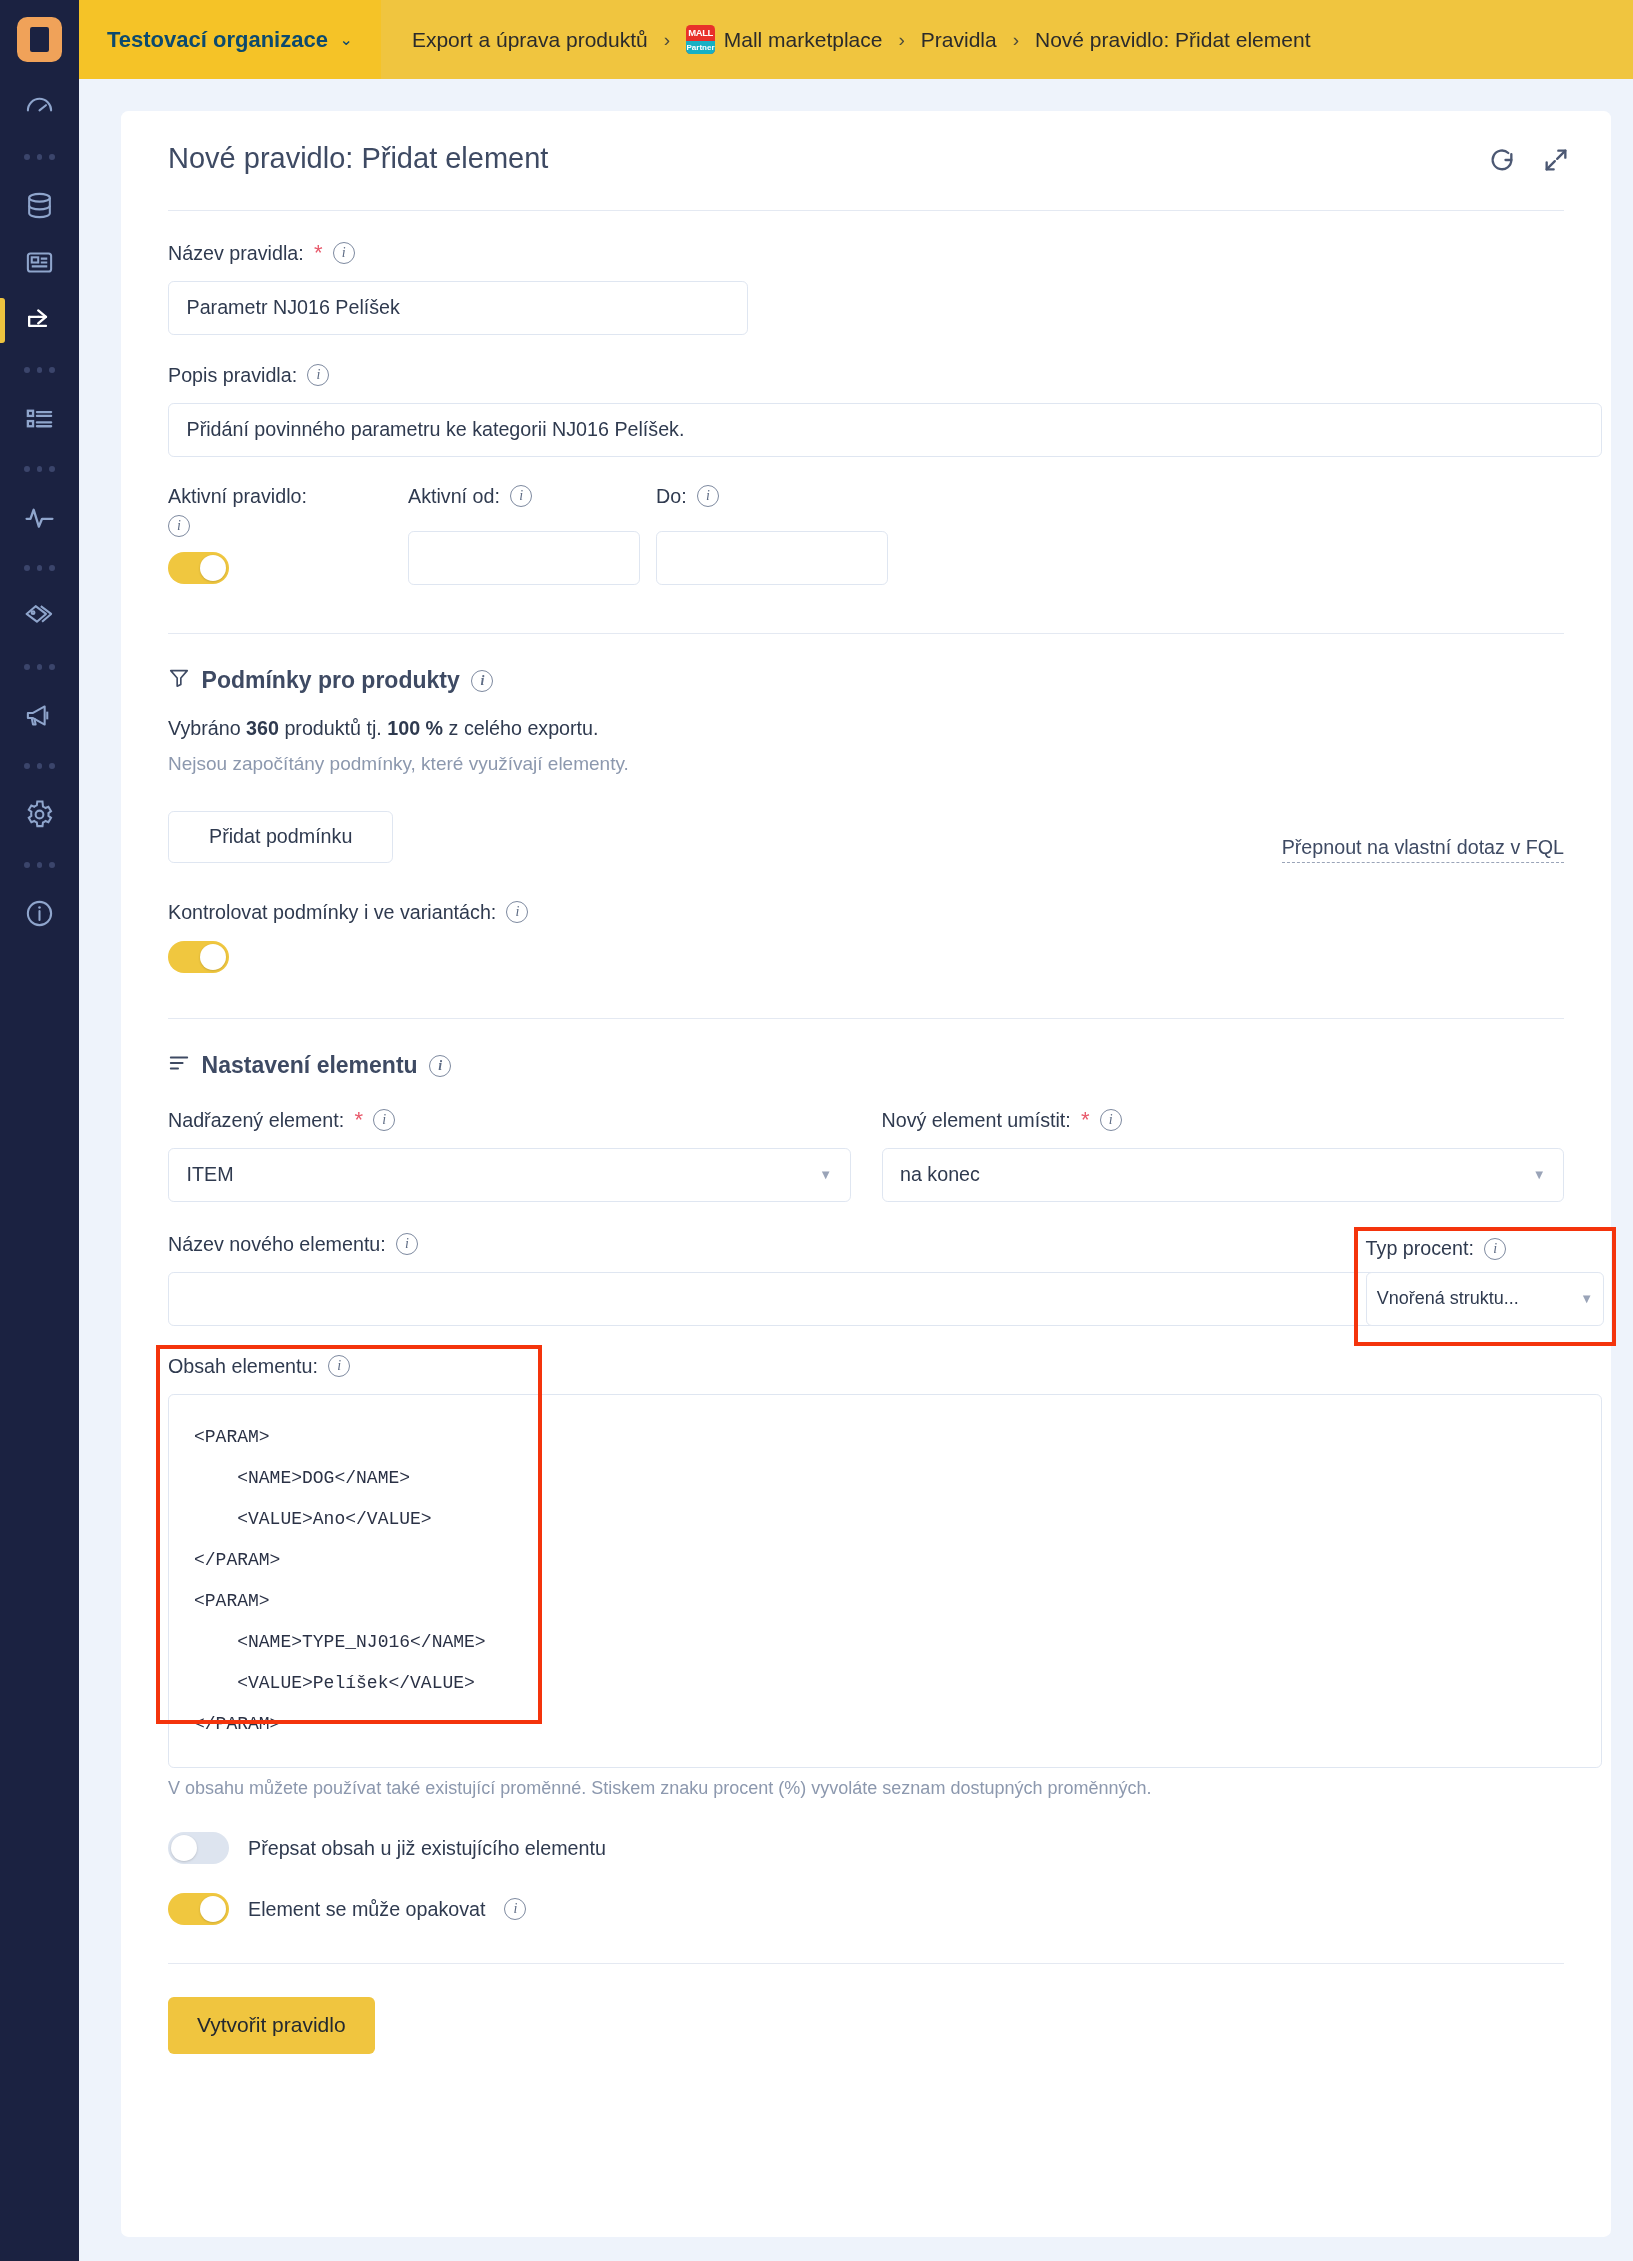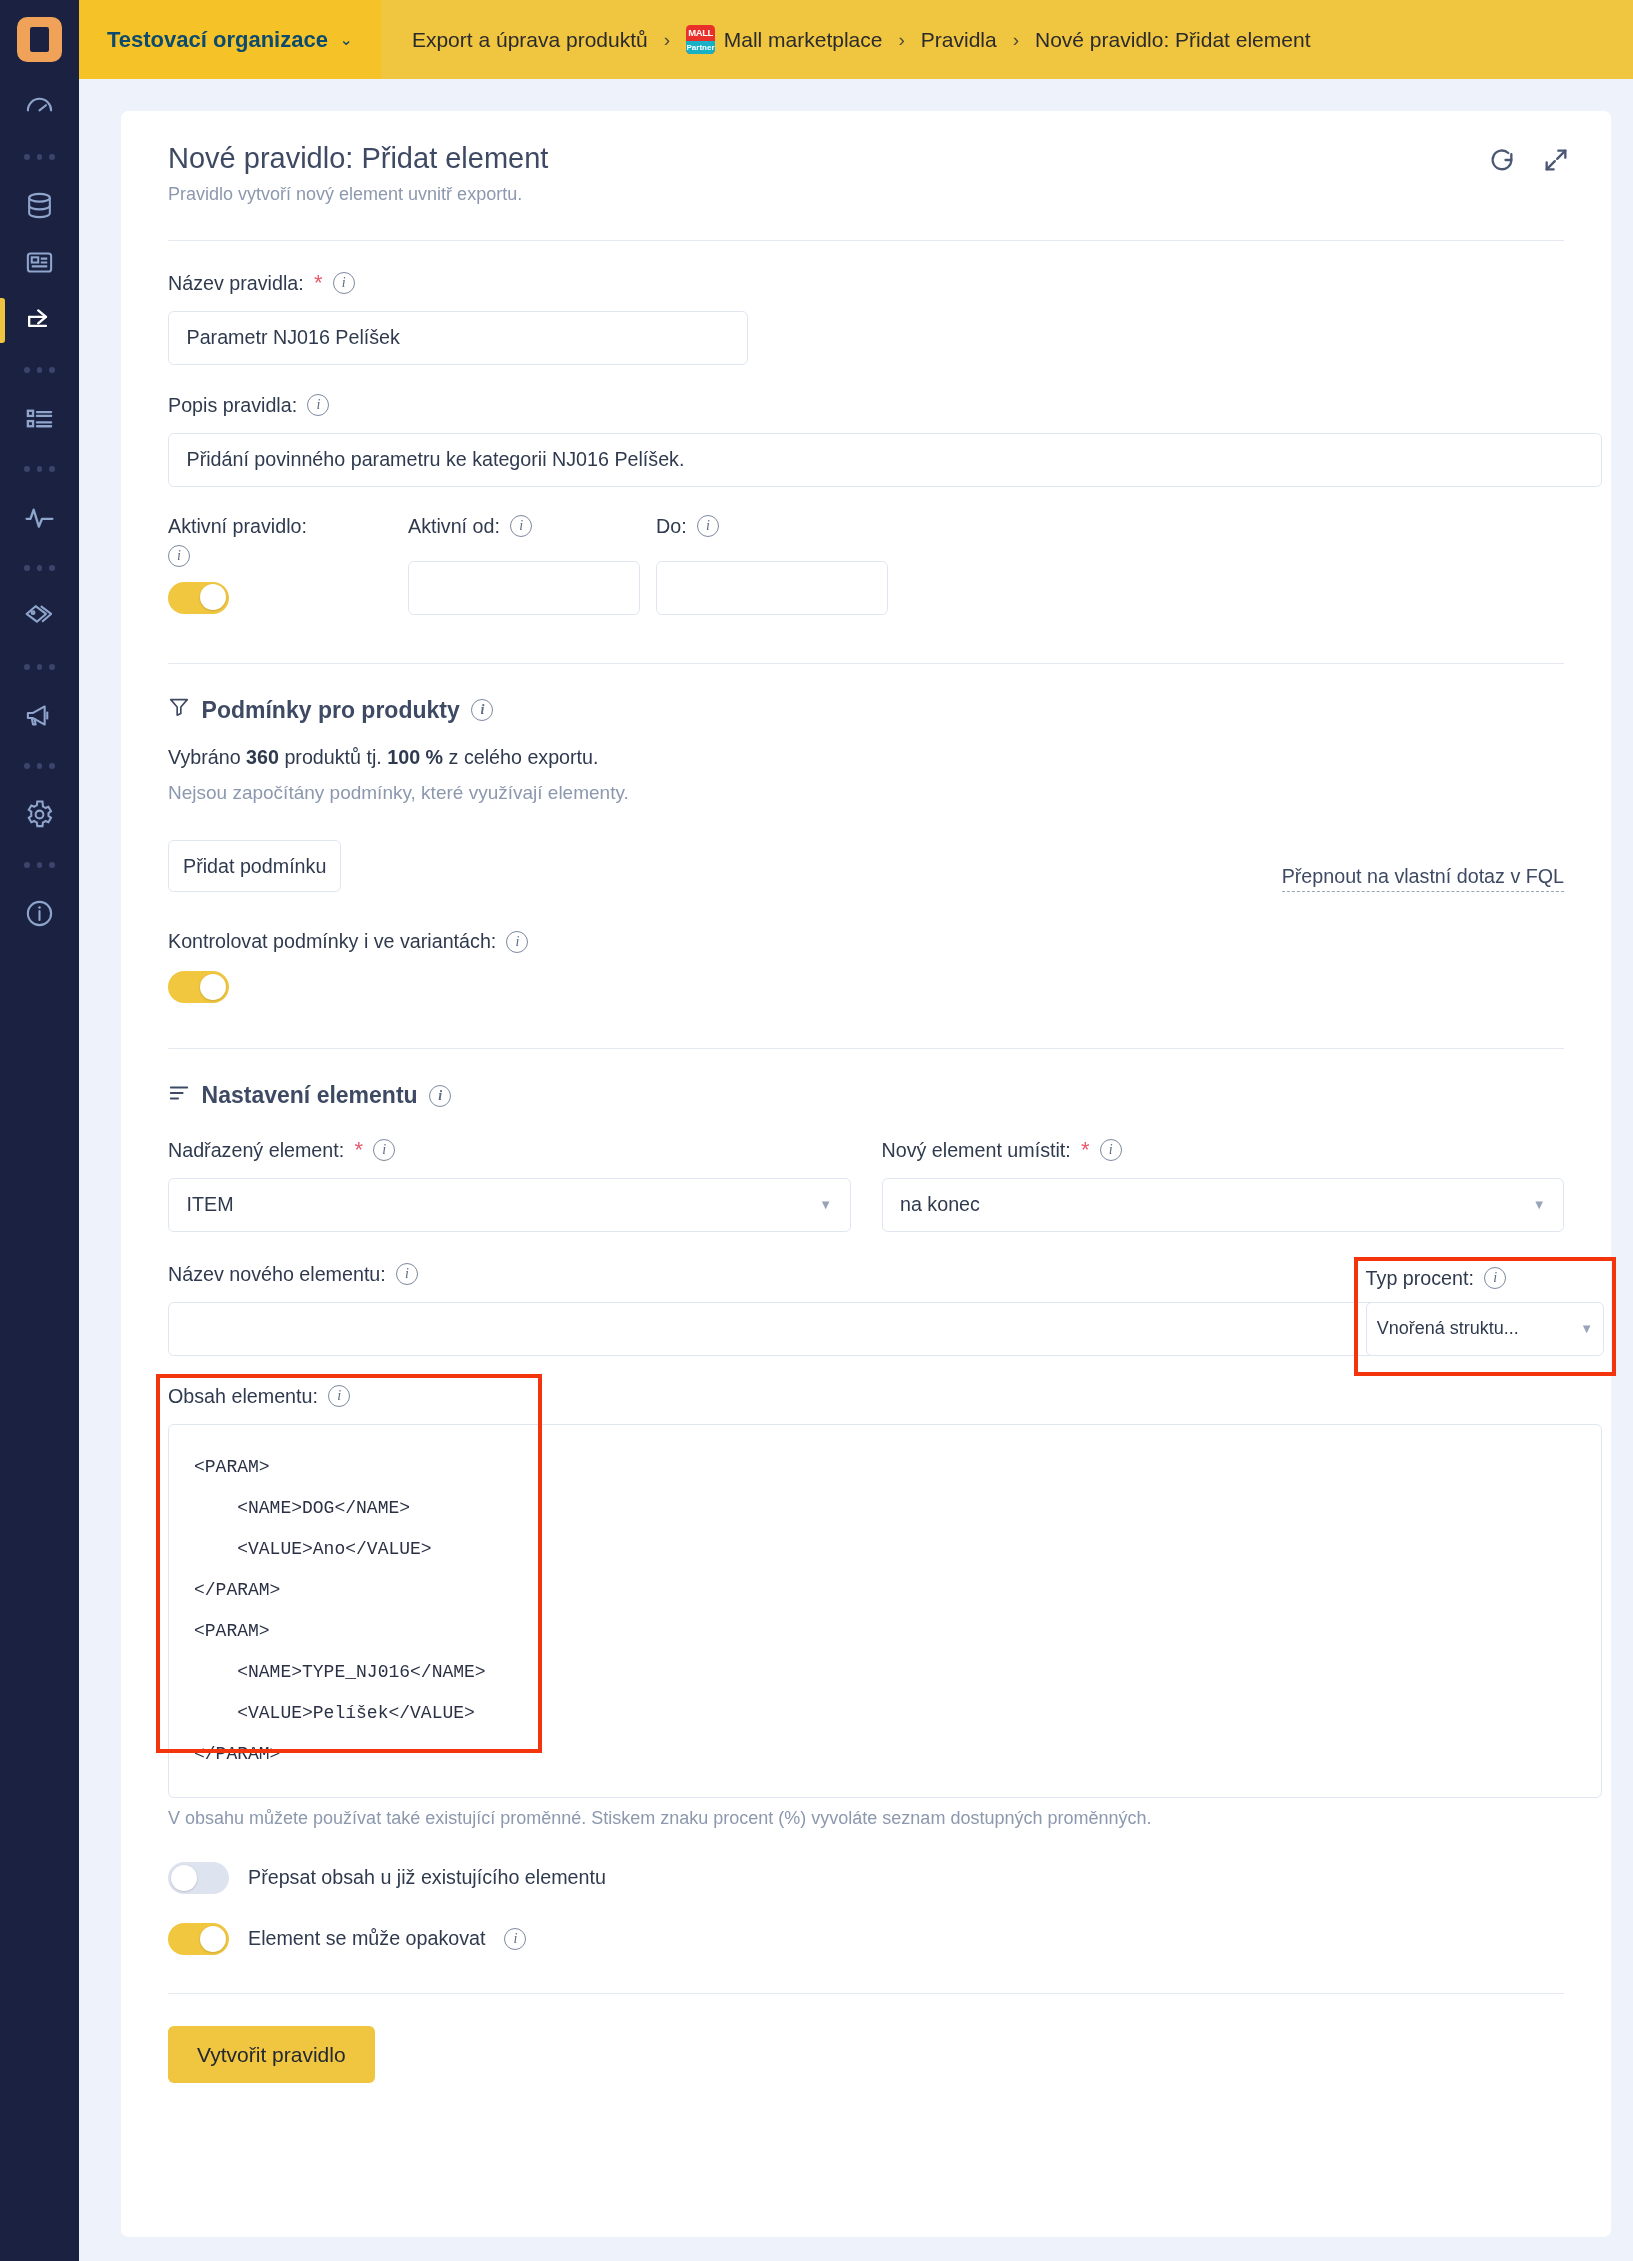--- a/index.html
+++ b/index.html
@@ -148,21 +148,21 @@
   .sec-head {
     display: flex; align-items: center; gap: 11.6px;
     font-size: 23px; font-weight: bold; color: #3e4a63;
   }
   .sec-head svg { width: 22px; height: 22px; }
 
   .muted { color: #8c98ae; }
 
   .btn-outline {
     display: inline-flex; align-items: center; justify-content: center;
-    height: 52px; padding: 0 14px;
+    height: 52px; padding: 0 40px;
     border: 1.5px solid #dfe6f1; border-radius: 5.8px;
     background: #fff; font-size: 19.7px; color: #2f3a4f;
   }
   .link-dotted {
     font-size: 19.7px; color: #3e4a63;
     border-bottom: 1.5px dashed #9aa4b8; padding-bottom: 2.9px;
   }
   .btn-primary {
     display: inline-flex; align-items: center; justify-content: center;
     height: 57px; padding: 0 29px; border: none; border-radius: 5.8px;
@@ -353,21 +353,20 @@
     <span class="crumb">
       <span>Nové pravidlo: Přidat element</span>
     </span>
   </div>
 </div>
 
 <div class="card">
 
   <div class="card-head">
     <div class="page-title">Nové pravidlo: Přidat element</div>
-    <div class="page-sub">Pravidlo vytvoří nový element uvnitř exportu.</div>
     <div class="head-actions">
       <span>
         <svg viewBox="0 0 24 24" fill="none" stroke="currentColor" stroke-width="2" stroke-linecap="round" stroke-linejoin="round">
           <path d="M20 7v5h-5"></path>
             <path d="M20 12a8 8 0 1 1-2.6-6"></path>
         </svg>
       </span>
       <span>
         <svg viewBox="0 0 24 24" fill="none" stroke="currentColor" stroke-width="2" stroke-linecap="round" stroke-linejoin="round">
           <path d="M14 4h6v6"></path>

